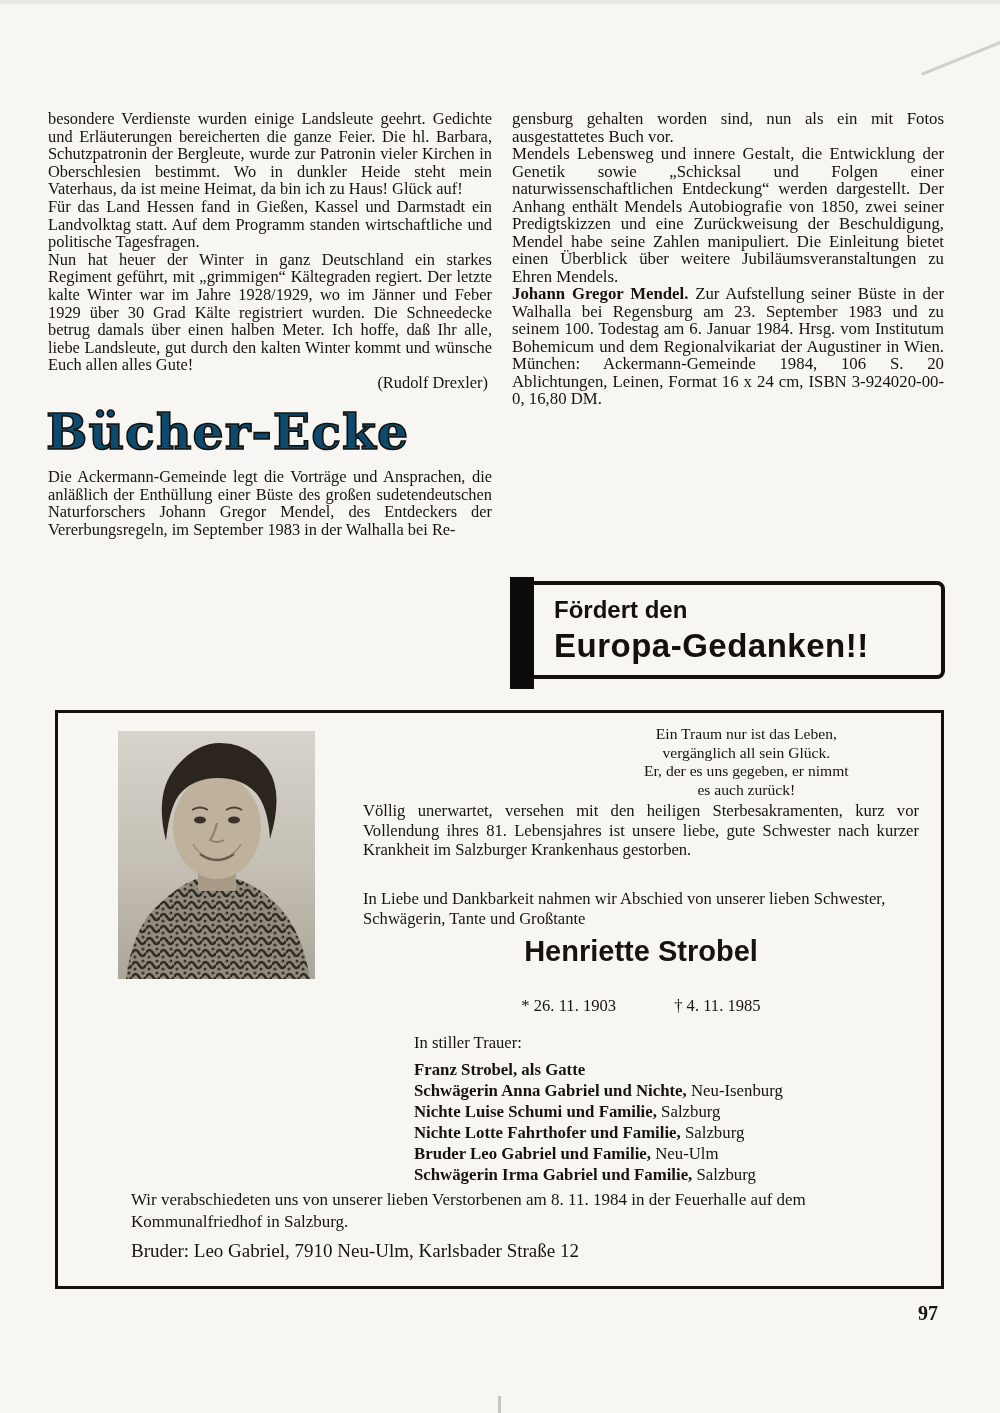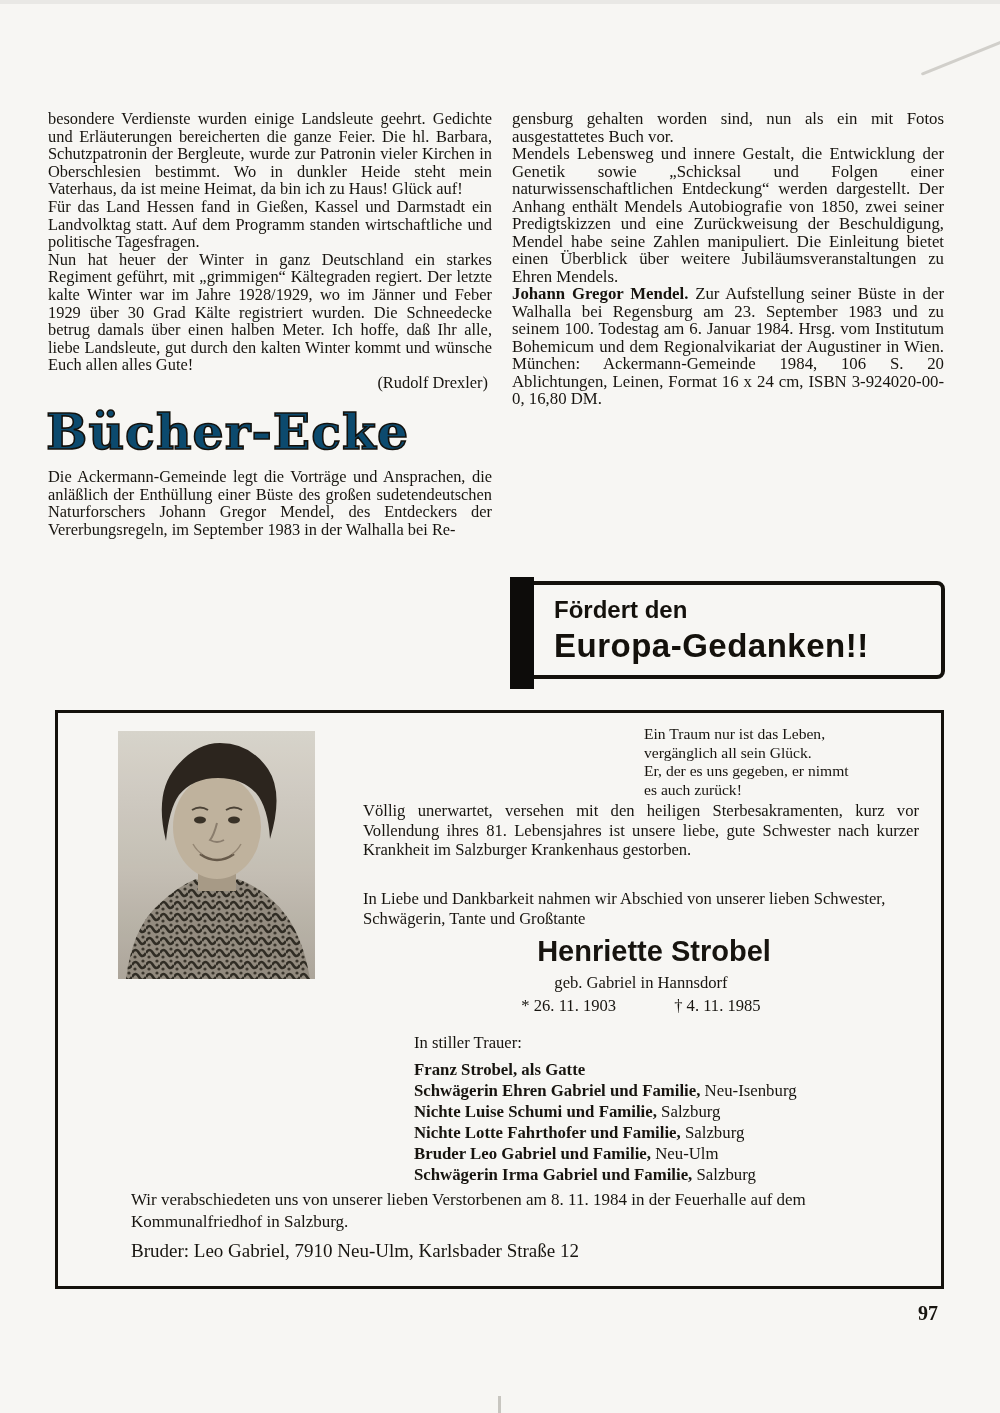--- a/index.html
+++ b/index.html
@@ -59,31 +59,31 @@
   }
   .promo-line1 { font-size:24px; font-weight:bold; }
   .promo-line2 { font-size:33px; font-weight:bold; letter-spacing:.5px; margin-top:3px; }
 
   
   .obit {
     position:absolute; left:55px; top:706px; width:889px; height:579px;
     border:3px solid #14110c; background:#f7f6f3;
   }
   .photo { position:absolute; left:60px; top:18px; width:197px; height:248px; }
-  .poem  { position:absolute; left:586px; top:12px; font-size:15.6px; line-height:18.5px; }
+  .poem  { position:absolute; left:586px; top:12px; font-size:15.6px; line-height:18.5px;text-align:center; }
   .obit-para1 {
     position:absolute; left:305px; top:88px; width:556px;
     font-size:16.6px; line-height:19.5px; text-align:justify;
   }
   .obit-para2 {
     position:absolute; left:305px; top:176px; width:560px;
     font-size:16.6px; line-height:19.5px;
   }
   .obit-name {
-    position:absolute; left:318px; top:222px; width:556px; text-align:center;
+    position:absolute; left:305px; top:222px; width:556px; text-align:center;
     font-family:"Liberation Sans", sans-serif; font-weight:bold; font-size:29px;
   }
   .obit-geb   { position:absolute; left:305px; top:260px; width:556px; text-align:center; font-size:16.6px; }
   .obit-dates {
     position:absolute; left:305px; top:283px; width:556px;
     display:flex; justify-content:center; gap:58px; font-size:16.6px;
   }
   .obit-trauer { position:absolute; left:356px; top:320px; font-size:16.6px; }
   .mourners { position:absolute; left:356px; top:346px; font-size:16.8px; line-height:21px; }
   .mourner b { font-weight:bold; }
@@ -164,31 +164,30 @@
       <div>Ein Traum nur ist das Leben,</div>
       <div>vergänglich all sein Glück.</div>
       <div>Er, der es uns gegeben, er nimmt</div>
       <div>es auch zurück!</div>
     </div>
 
     <p class="obit-para1">Völlig unerwartet, versehen mit den heiligen Sterbesakramenten, kurz vor Vollendung ihres 81. Lebensjahres ist unsere liebe, gute Schwester nach kurzer Krankheit im Salzburger Krankenhaus gestorben.</p>
     <p class="obit-para2">In Liebe und Dankbarkeit nahmen wir Abschied von unserer lieben Schwester, Schwägerin, Tante und Großtante</p>
 
     <div class="obit-name">Henriette Strobel</div>
-    <div class="obit-geb">geb. Gabriel in Hannsdorf</div>
     <div class="obit-dates">
       <span>* 26. 11. 1903</span>
       <span>† 4. 11. 1985</span>
     </div>
 
     <div class="obit-trauer">In stiller Trauer:</div>
 
     <div class="mourners">
       <div class="mourner"><b>Franz Strobel, als Gatte</b> <span></span></div>
-      <div class="mourner"><b>Schwägerin Ehren Gabriel und Familie,</b> <span>Neu-Isenburg</span></div>
+      <div class="mourner"><b>Schwägerin Anna Gabriel und Nichte,</b> <span>Neu-Isenburg</span></div>
       <div class="mourner"><b>Nichte Luise Schumi und Familie,</b> <span>Salzburg</span></div>
       <div class="mourner"><b>Nichte Lotte Fahrthofer und Familie,</b> <span>Salzburg</span></div>
       <div class="mourner"><b>Bruder Leo Gabriel und Familie,</b> <span>Neu-Ulm</span></div>
       <div class="mourner"><b>Schwägerin Irma Gabriel und Familie,</b> <span>Salzburg</span></div>
     </div>
 
     <p class="farewell">Wir verabschiedeten uns von unserer lieben Verstorbenen am 8. 11. 1984 in der Feuerhalle auf dem Kommunalfriedhof in Salzburg.</p>
     <p class="contact">Bruder: Leo Gabriel, 7910 Neu-Ulm, Karlsbader Straße 12</p>
   </div>
 

